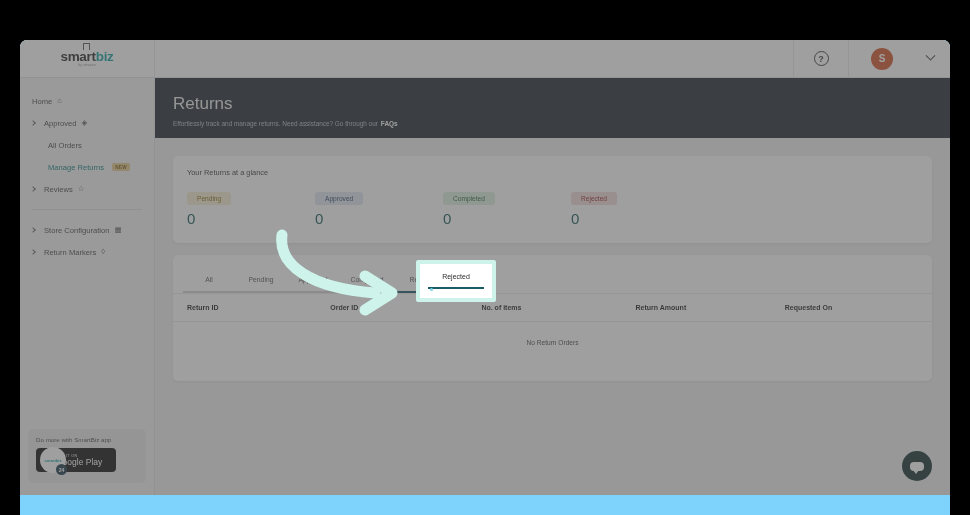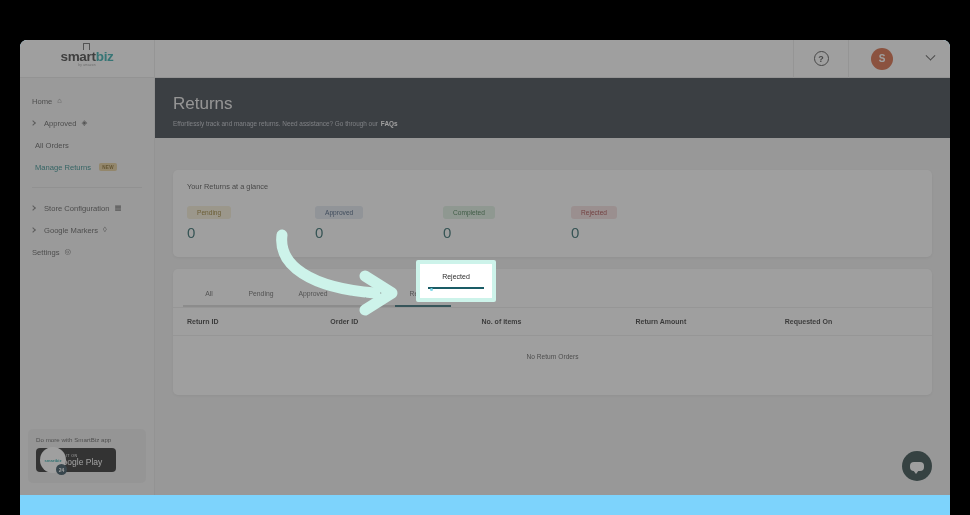--- a/index.html
+++ b/index.html
@@ -75,21 +75,21 @@
     background: #f3f3f3;
     border-right: 1px solid #e4e4e4;
     font-size: 7.6px;
   }
   .nav { padding-top: 12px; }
   .nav-item {
     position: relative;
     display: flex; align-items: center; gap: 5px;
     height: 22px; padding-left: 12px; color: #4a4a4a;
   }
-  .nav-item.indent { padding-left: 15px; }
+  .nav-item.indent { padding-left: 28px; }
   .nav-item.active-row { background: #e6e6e6; }
   .nav-item .caret {
     position: absolute; left: 11px;
     width: 4px; height: 4px;
     border-right: 1.2px solid #6a6a6a; border-bottom: 1.2px solid #6a6a6a;
     transform: rotate(-45deg);
   }
   .nav-item .caret.open { transform: rotate(45deg); }
   .nav-item.has-caret { padding-left: 24px; }
   .nav-label { white-space: nowrap; }
@@ -137,21 +137,21 @@
     overflow: hidden;
   }
   .page-header {
     position: relative;
     height: 60px; background: #232a33;
     padding: 16px 0 0 18px;
   }
   .page-title { font-size: 17px; color: #e8e8e8; font-weight: 400; }
   .page-sub { margin-top: 6px; font-size: 6.4px; color: #b6bcc4; }
   .page-sub .faq { color: #ffffff; font-weight: 700; margin-left: 3px; }
-  .content { padding: 32px 18px 0 18px; }
+  .content { padding: 18px 18px 0 18px; }
   .card {
     background: #fff; border-radius: 5px;
     box-shadow: 0 1px 3px rgba(0,0,0,.08);
   }
   .glance { padding: 12px 14px 16px 14px; }
   .glance-title { font-size: 7.4px; color: #3a3a3a; }
   .chips { display: flex; margin-top: 10px; }
   .chip-col { width: 128px; }
   .chip {
     display: inline-block;
@@ -276,34 +276,35 @@
             <span class="nav-label">Approved</span>
             <span class="nav-ico">◈</span>
           </div>
           <div class="nav-item indent">
             <span class="nav-label">All Orders</span>
           </div>
           <div class="nav-item indent">
             <span class="nav-label teal">Manage Returns</span>
             <span class="new-badge">NEW</span>
           </div>
+          <div class="nav-item has-caret">
+            <div class="caret"></div>
+            <span class="nav-label">Reviews</span>
+            <span class="nav-ico">☆</span>
+          </div>
           <div class="nav-sep"></div>
           <div class="nav-item has-caret">
             <div class="caret"></div>
             <span class="nav-label">Store Configuration</span>
             <span class="nav-ico">▦</span>
           </div>
           <div class="nav-item has-caret">
             <div class="caret"></div>
-            <span class="nav-label">Google Markers</span>
+            <span class="nav-label">Return Markers</span>
             <span class="nav-ico">◊</span>
-          </div>
-          <div class="nav-item">
-            <span class="nav-label">Settings</span>
-            <span class="nav-ico">◎</span>
           </div>
         </div>
       <div class="promo">
         <div class="promo-text">Do more with SmartBiz app</div>
         <div class="gp-badge">
           <div>
             <div class="gp-top">GET IT ON</div>
             <div class="gp-main">Google Play</div>
           </div>
         </div>

